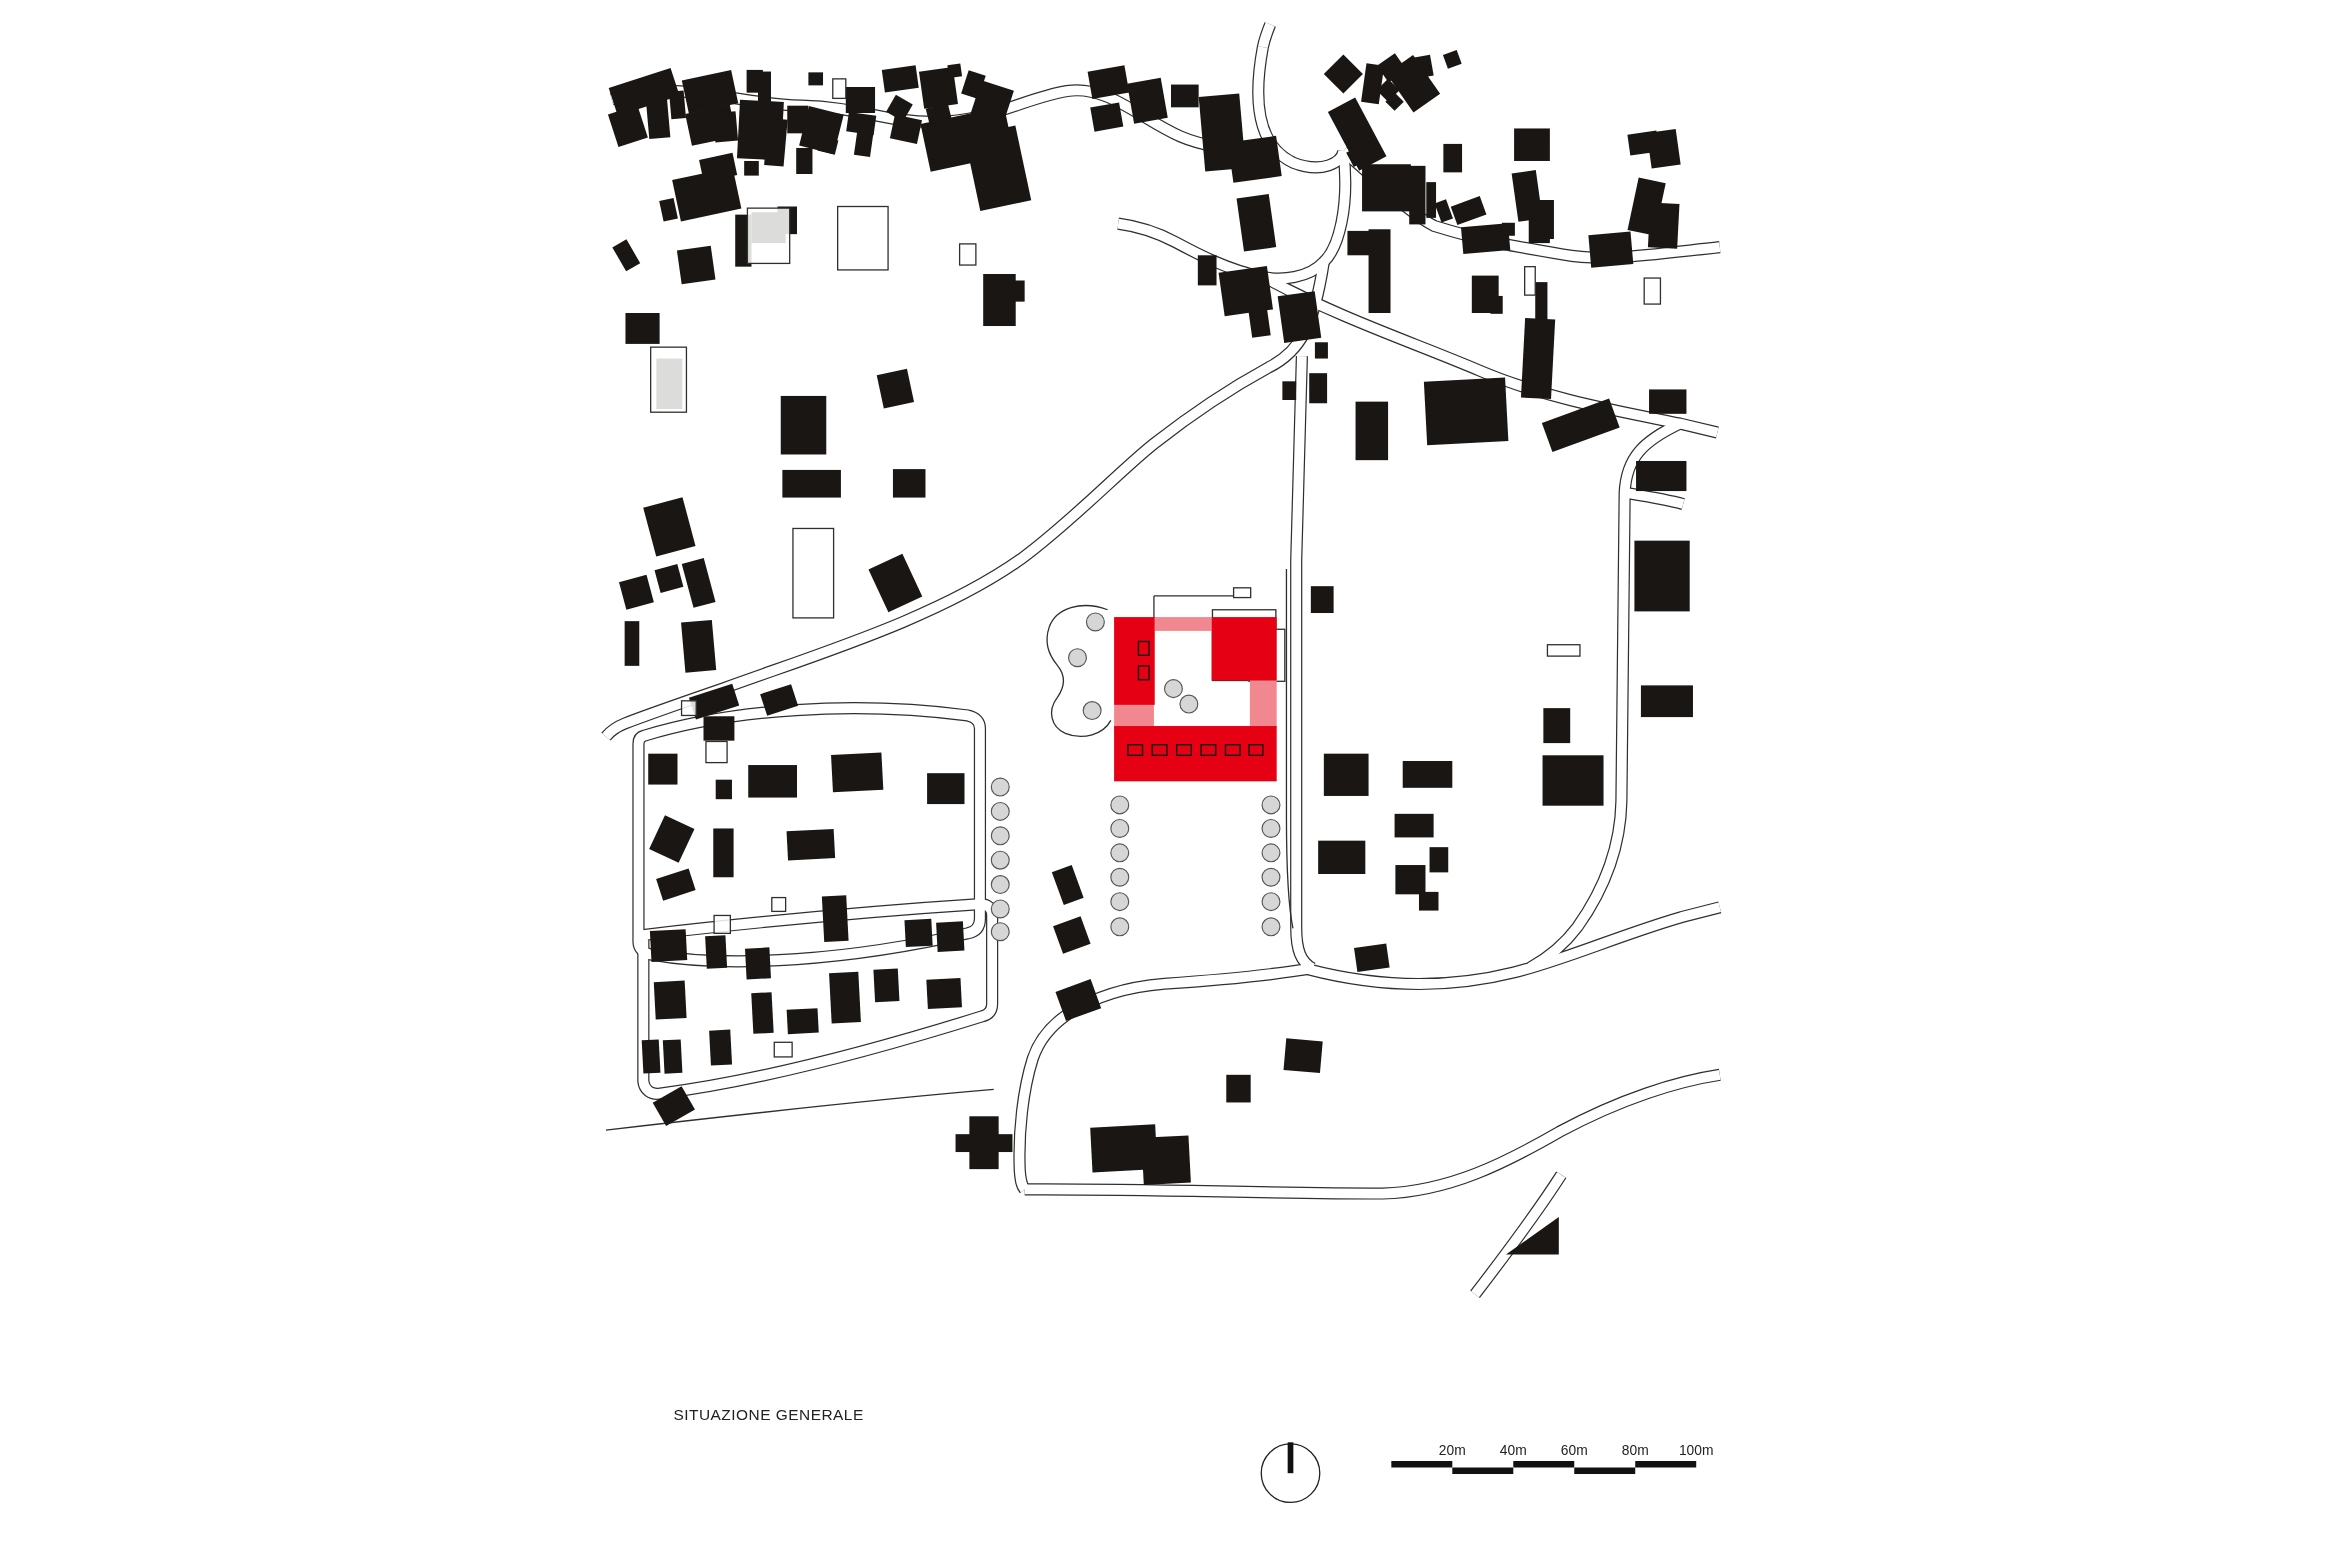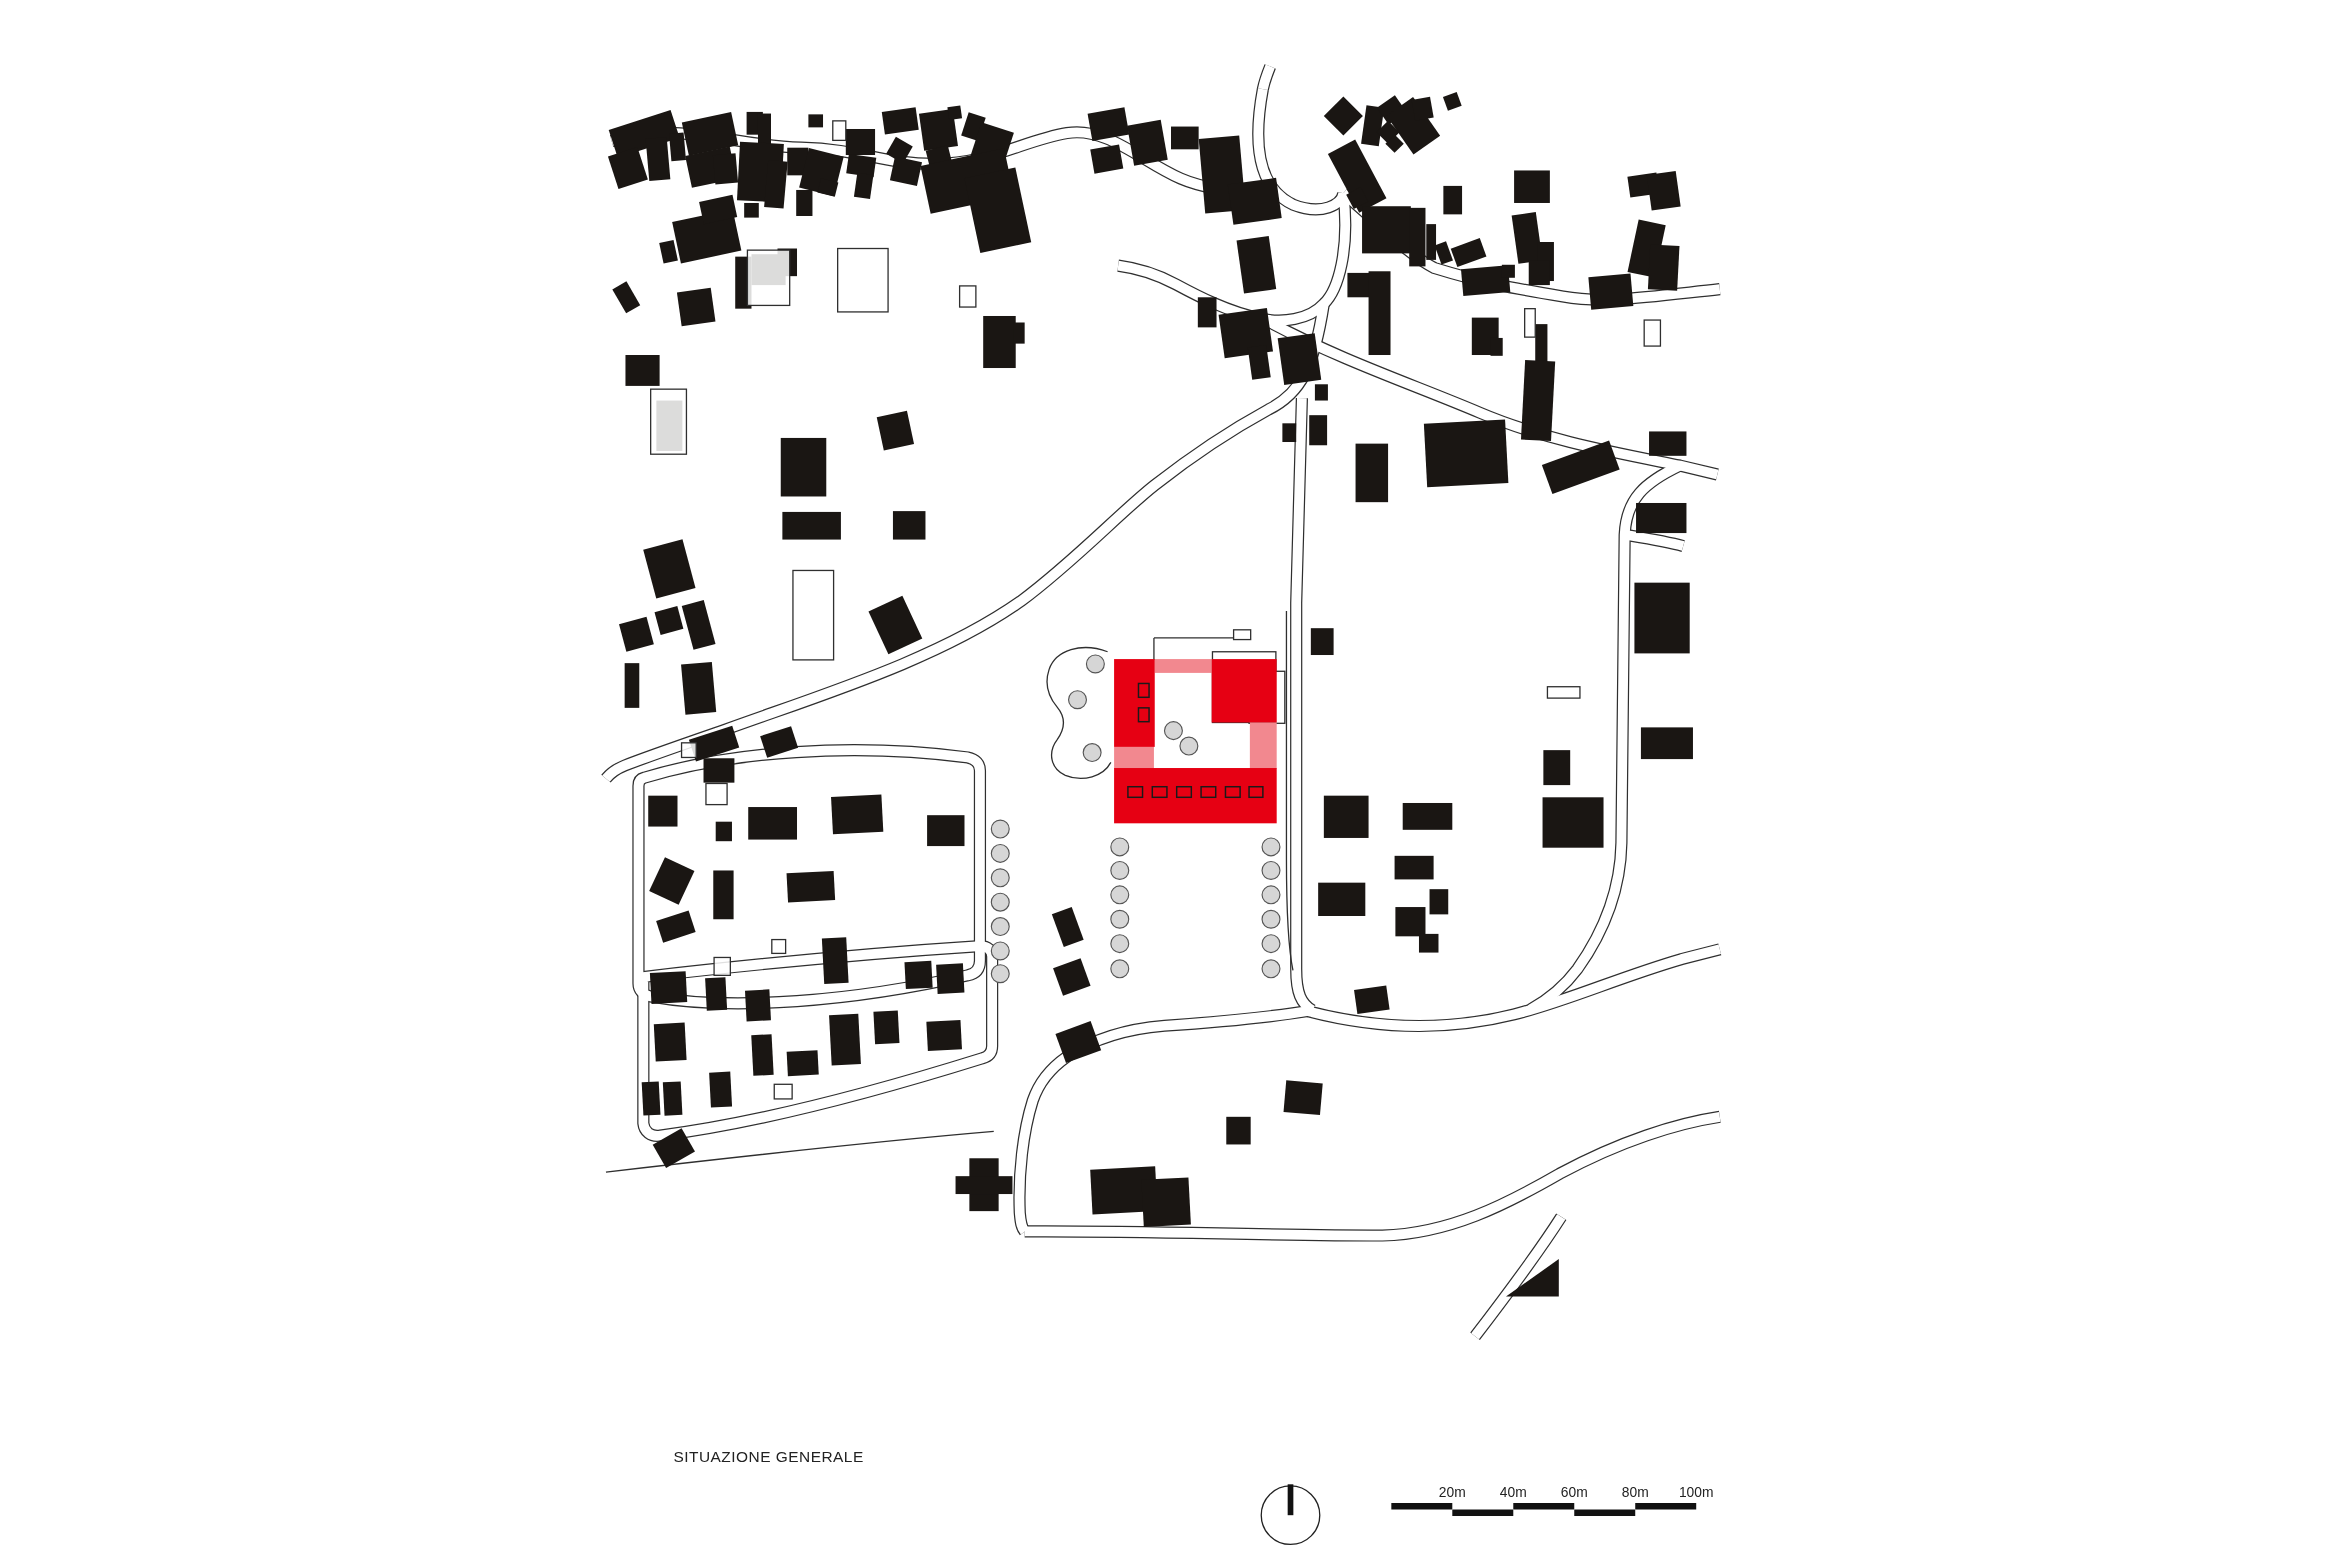--- a/index.html
+++ b/index.html
@@ -1,18 +1,18 @@
 <!DOCTYPE html>
 <html style="font-size:13px"><head>
 <meta charset="utf-8">
 <style>
   html,body{margin:0;padding:0;background:#ffffff;}
   body{width:2342px;height:1561px;position:relative;overflow:hidden;
        font-family:"Liberation Sans", sans-serif;}
-  #plan-wrap{position:absolute;inset:0;margin-top:42px;}
+  #plan-wrap{position:absolute;inset:0;}
   svg{display:block;}
   text{font-family:"Liberation Sans", sans-serif;fill:#222222;}
   .title-text{font-size:19px;letter-spacing:.6px;}
   .scale-label{font-size:17px;text-anchor:middle;}
 </style>
 </head>
 <body>
 
 <div id="plan-wrap">
   <svg id="site-plan" width="2342" height="1561" viewBox="0 0 2880 1920">

